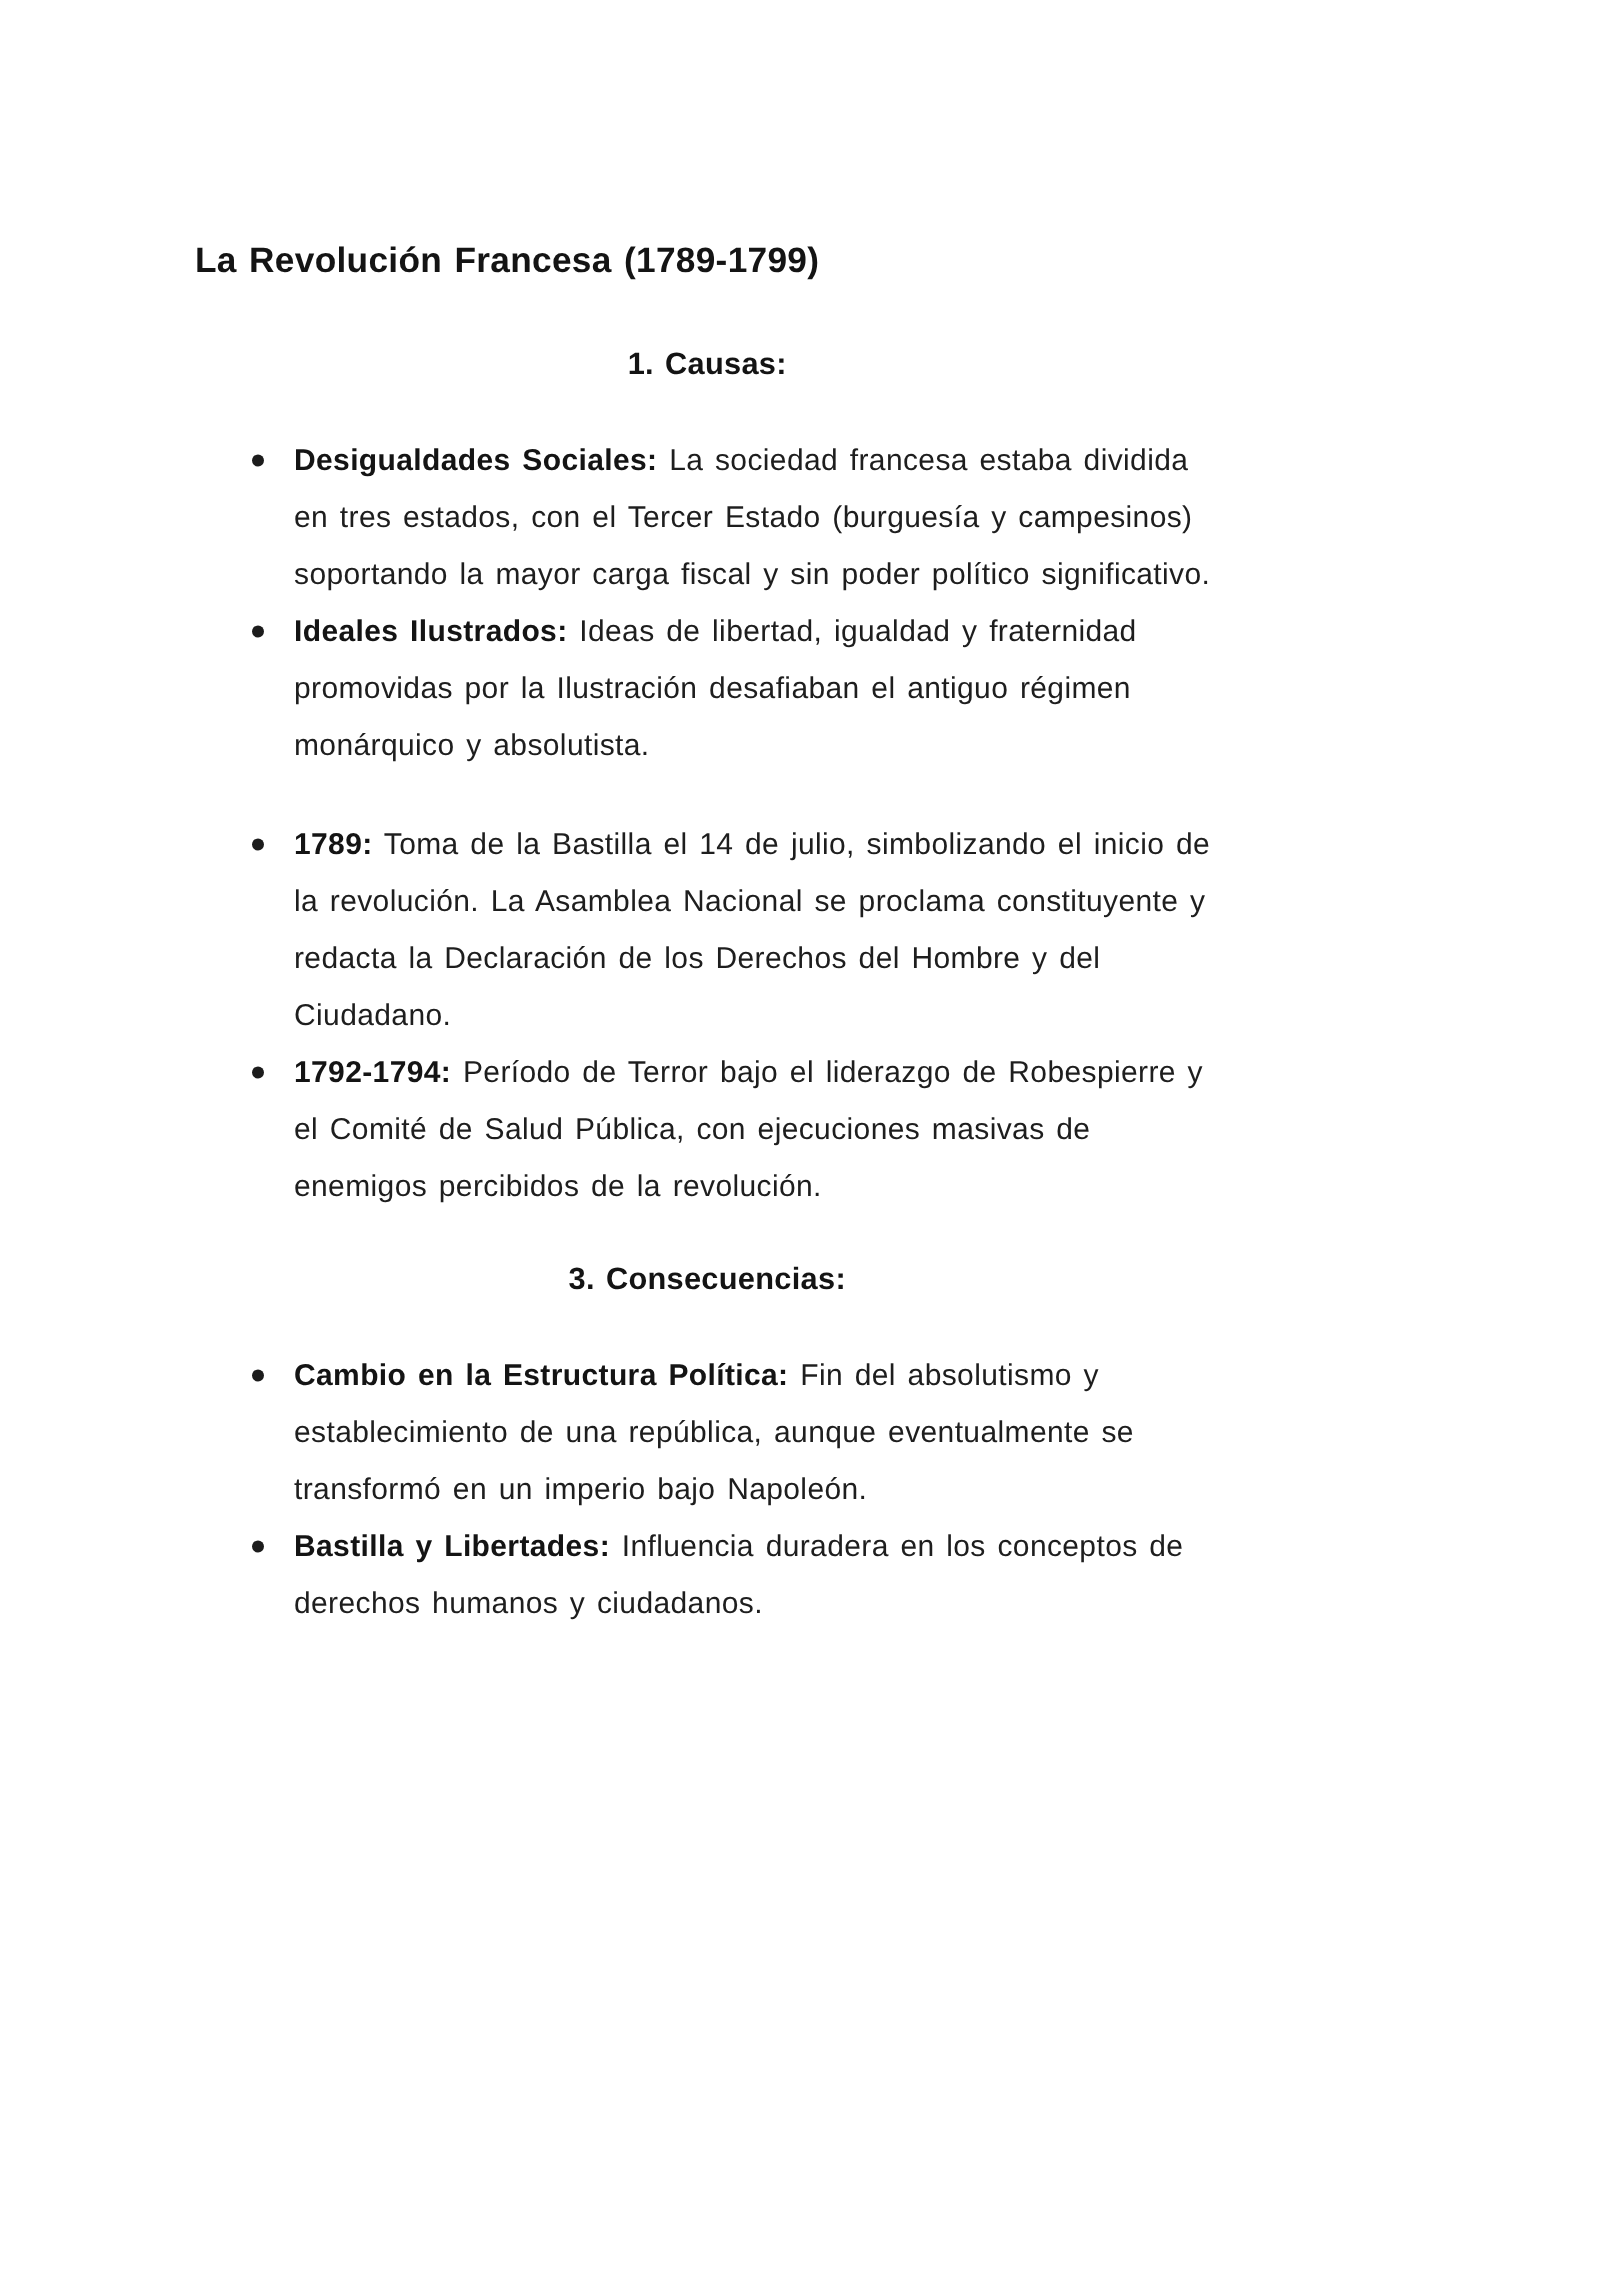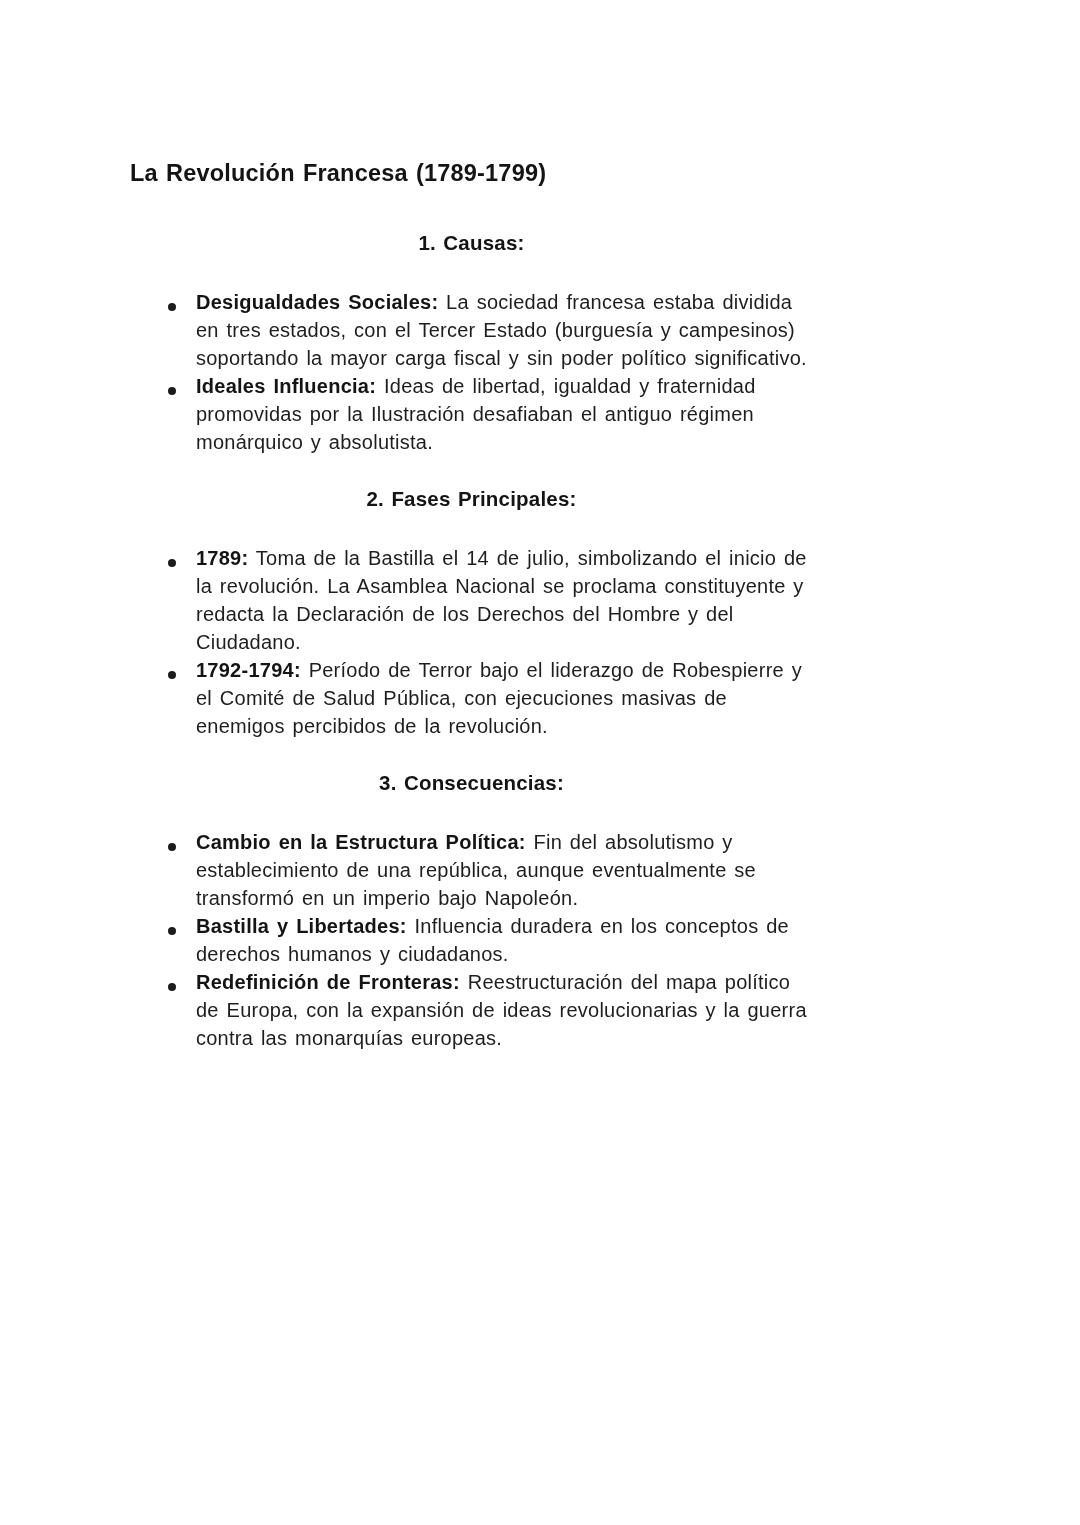--- a/index.html
+++ b/index.html
@@ -39,21 +39,21 @@
   }
   ul.bullet-list {
     list-style: none;
     margin: 0 0 28px 0;
     padding: 0;
   }
   ul.bullet-list li {
     position: relative;
     padding-left: 66px;
     font-size: 20px;
-    line-height: 28px;
+    line-height: 38px;
     letter-spacing: 0.25px;
     word-spacing: 2px;
     color: #1e1e1e;
     max-width: 762px;
   }
   ul.bullet-list li::before {
     content: "";
     position: absolute;
     left: 38px;
     top: 15px;
@@ -75,28 +75,27 @@
   <h1 class="doc-title">La Revolución Francesa (1789-1799)</h1>
 
   <section>
     <h2 class="section-heading">1. Causas:</h2>
     <ul class="bullet-list">
       <li>
         <strong>Desigualdades Sociales:</strong>
         <span>La sociedad francesa estaba dividida en tres estados, con el Tercer Estado (burguesía y campesinos) soportando la mayor carga fiscal y sin poder político significativo.</span>
       </li>
       <li>
-        <strong>Ideales Influencia:</strong>
+        <strong>Ideales Ilustrados:</strong>
         <span>Ideas de libertad, igualdad y fraternidad promovidas por la Ilustración desafiaban el antiguo régimen monárquico y absolutista.</span>
       </li>
     </ul>
   </section>
 
   <section>
-    <h2 class="section-heading">2. Fases Principales:</h2>
     <ul class="bullet-list">
       <li>
         <strong>1789:</strong>
         <span>Toma de la Bastilla el 14 de julio, simbolizando el inicio de la revolución. La Asamblea Nacional se proclama constituyente y redacta la Declaración de los Derechos del Hombre y del Ciudadano.</span>
       </li>
       <li>
         <strong>1792-1794:</strong>
         <span>Período de Terror bajo el liderazgo de Robespierre y el Comité de Salud Pública, con ejecuciones masivas de enemigos percibidos de la revolución.</span>
       </li>
     </ul>
@@ -106,20 +105,16 @@
     <h2 class="section-heading">3. Consecuencias:</h2>
     <ul class="bullet-list">
       <li>
         <strong>Cambio en la Estructura Política:</strong>
         <span>Fin del absolutismo y establecimiento de una república, aunque eventualmente se transformó en un imperio bajo Napoleón.</span>
       </li>
       <li>
         <strong>Bastilla y Libertades:</strong>
         <span>Influencia duradera en los conceptos de derechos humanos y ciudadanos.</span>
       </li>
-      <li>
-        <strong>Redefinición de Fronteras:</strong>
-        <span>Reestructuración del mapa político de Europa, con la expansión de ideas revolucionarias y la guerra contra las monarquías europeas.</span>
-      </li>
     </ul>
   </section>
 
 </main>
 
 </body></html>

